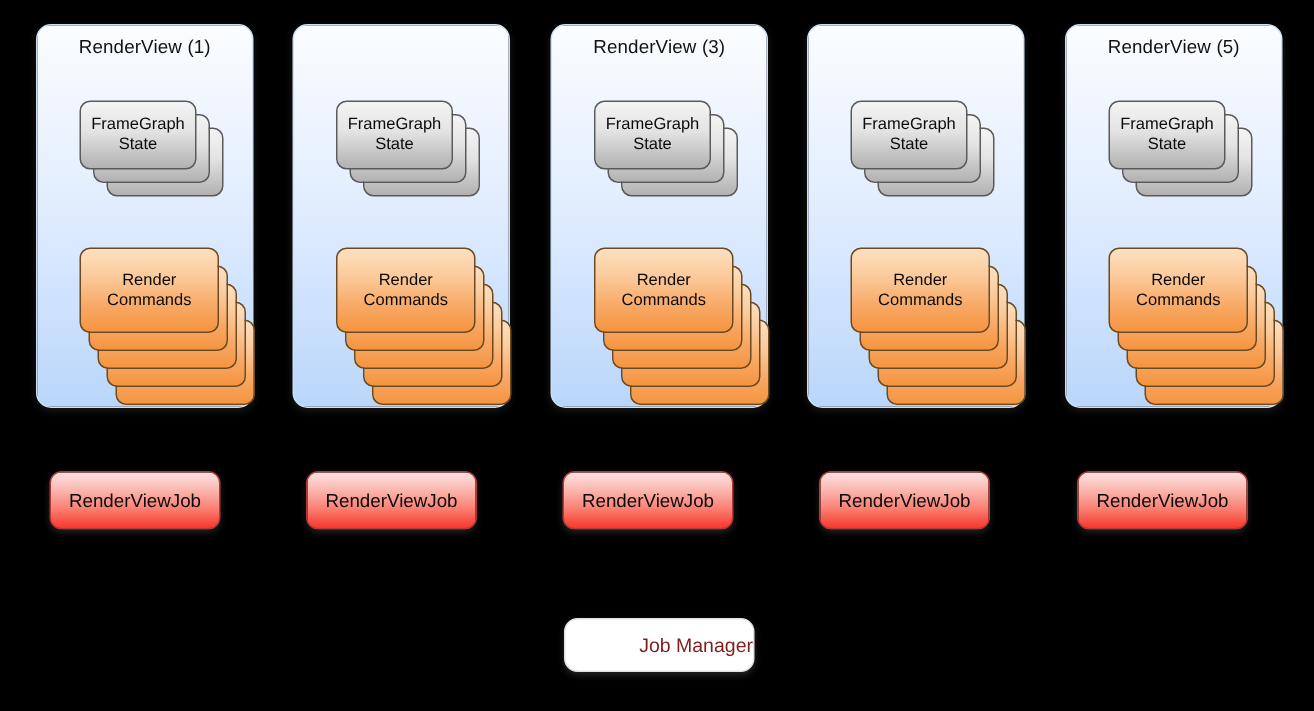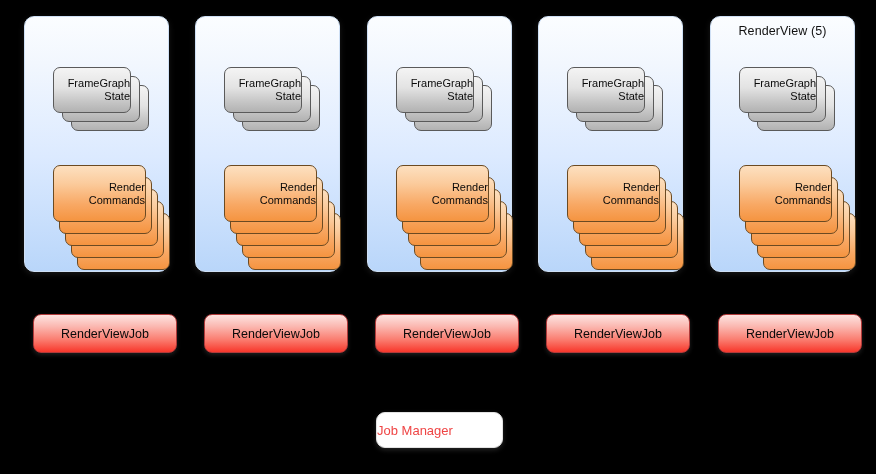--- a/index.html
+++ b/index.html
@@ -64,21 +64,21 @@
     box-sizing: border-box;
     border-radius: 7px;
     border: 1px solid #555555;
   }
   .stack .card-label {
     position: absolute;
     left: 0;
     right: 0;
     top: 50%;
     transform: translateY(-50%);
-    text-align: right;
+    text-align: center;
     font-size: 11px;
     line-height: 13px;
     color: #0a0a0a;
     white-space: pre-line;
   }
 
   
   .stack-framegraph {
     left: 28px;
     top: 50px;
@@ -103,21 +103,21 @@
     width: 93px;
     height: 57px;
     background: linear-gradient(to bottom, #fde0c0 0%, #fbcb9c 32%, #f8a864 70%, #f59440 100%);
     border-color: #6b4a22;
   }
 
   
   .job-button {
     position: absolute;
     top: 314px;
-    width: 144px;
+    width: 114px;
     height: 39px;
     border-radius: 8px;
     border: 1px solid #b03a3a;
     box-sizing: border-box;
     background: linear-gradient(to bottom, #fde3e0 0%, #fbb9b2 30%, #fa7a6d 68%, #f8372b 100%);
     box-shadow: 0 2px 4px rgba(255,255,255,0.12);
   }
   .job-button-label {
     position: absolute;
     left: 0;
@@ -142,33 +142,34 @@
     border: 1px solid #e2e2e2;
     box-sizing: border-box;
     box-shadow: 0 2px 5px rgba(255,255,255,0.15);
   }
   .job-manager-label {
     position: absolute;
     left: 0;
     right: 0;
     top: 50%;
     transform: translateY(-50%);
-    text-align: left;
+    text-align: right;
     font-size: 13px;
-    color: #ef4444;
+    color: #7f1d1d;
     white-space: nowrap;
   }
 </style>
 </head>
 <body>
 
 <div id="stage">
 
   <div class="panels-row">
       <div class="render-view-panel" style="left: 24px;">
+        <div class="panel-title">RenderView (1)</div>
         <div class="stack stack-framegraph">
           <div class="card" style="left: 18px; top: 18px; z-index: 1;"></div>
           <div class="card" style="left: 9px; top: 9px; z-index: 2;"></div>
           <div class="card" style="left: 0px; top: 0px; z-index: 3;">
             <div class="card-label">FrameGraph
 State</div>
           </div>
         </div>
         <div class="stack stack-rendercmd">
           <div class="card" style="left: 24px; top: 48px; z-index: 1;"></div>
@@ -195,20 +196,21 @@
           <div class="card" style="left: 18px; top: 36px; z-index: 2;"></div>
           <div class="card" style="left: 12px; top: 24px; z-index: 3;"></div>
           <div class="card" style="left: 6px; top: 12px; z-index: 4;"></div>
           <div class="card" style="left: 0px; top: 0px; z-index: 5;">
             <div class="card-label">Render
 Commands</div>
           </div>
         </div>
       </div>
       <div class="render-view-panel" style="left: 367px;">
+        <div class="panel-title">RenderView (3)</div>
         <div class="stack stack-framegraph">
           <div class="card" style="left: 18px; top: 18px; z-index: 1;"></div>
           <div class="card" style="left: 9px; top: 9px; z-index: 2;"></div>
           <div class="card" style="left: 0px; top: 0px; z-index: 3;">
             <div class="card-label">FrameGraph
 State</div>
           </div>
         </div>
         <div class="stack stack-rendercmd">
           <div class="card" style="left: 24px; top: 48px; z-index: 1;"></div>

